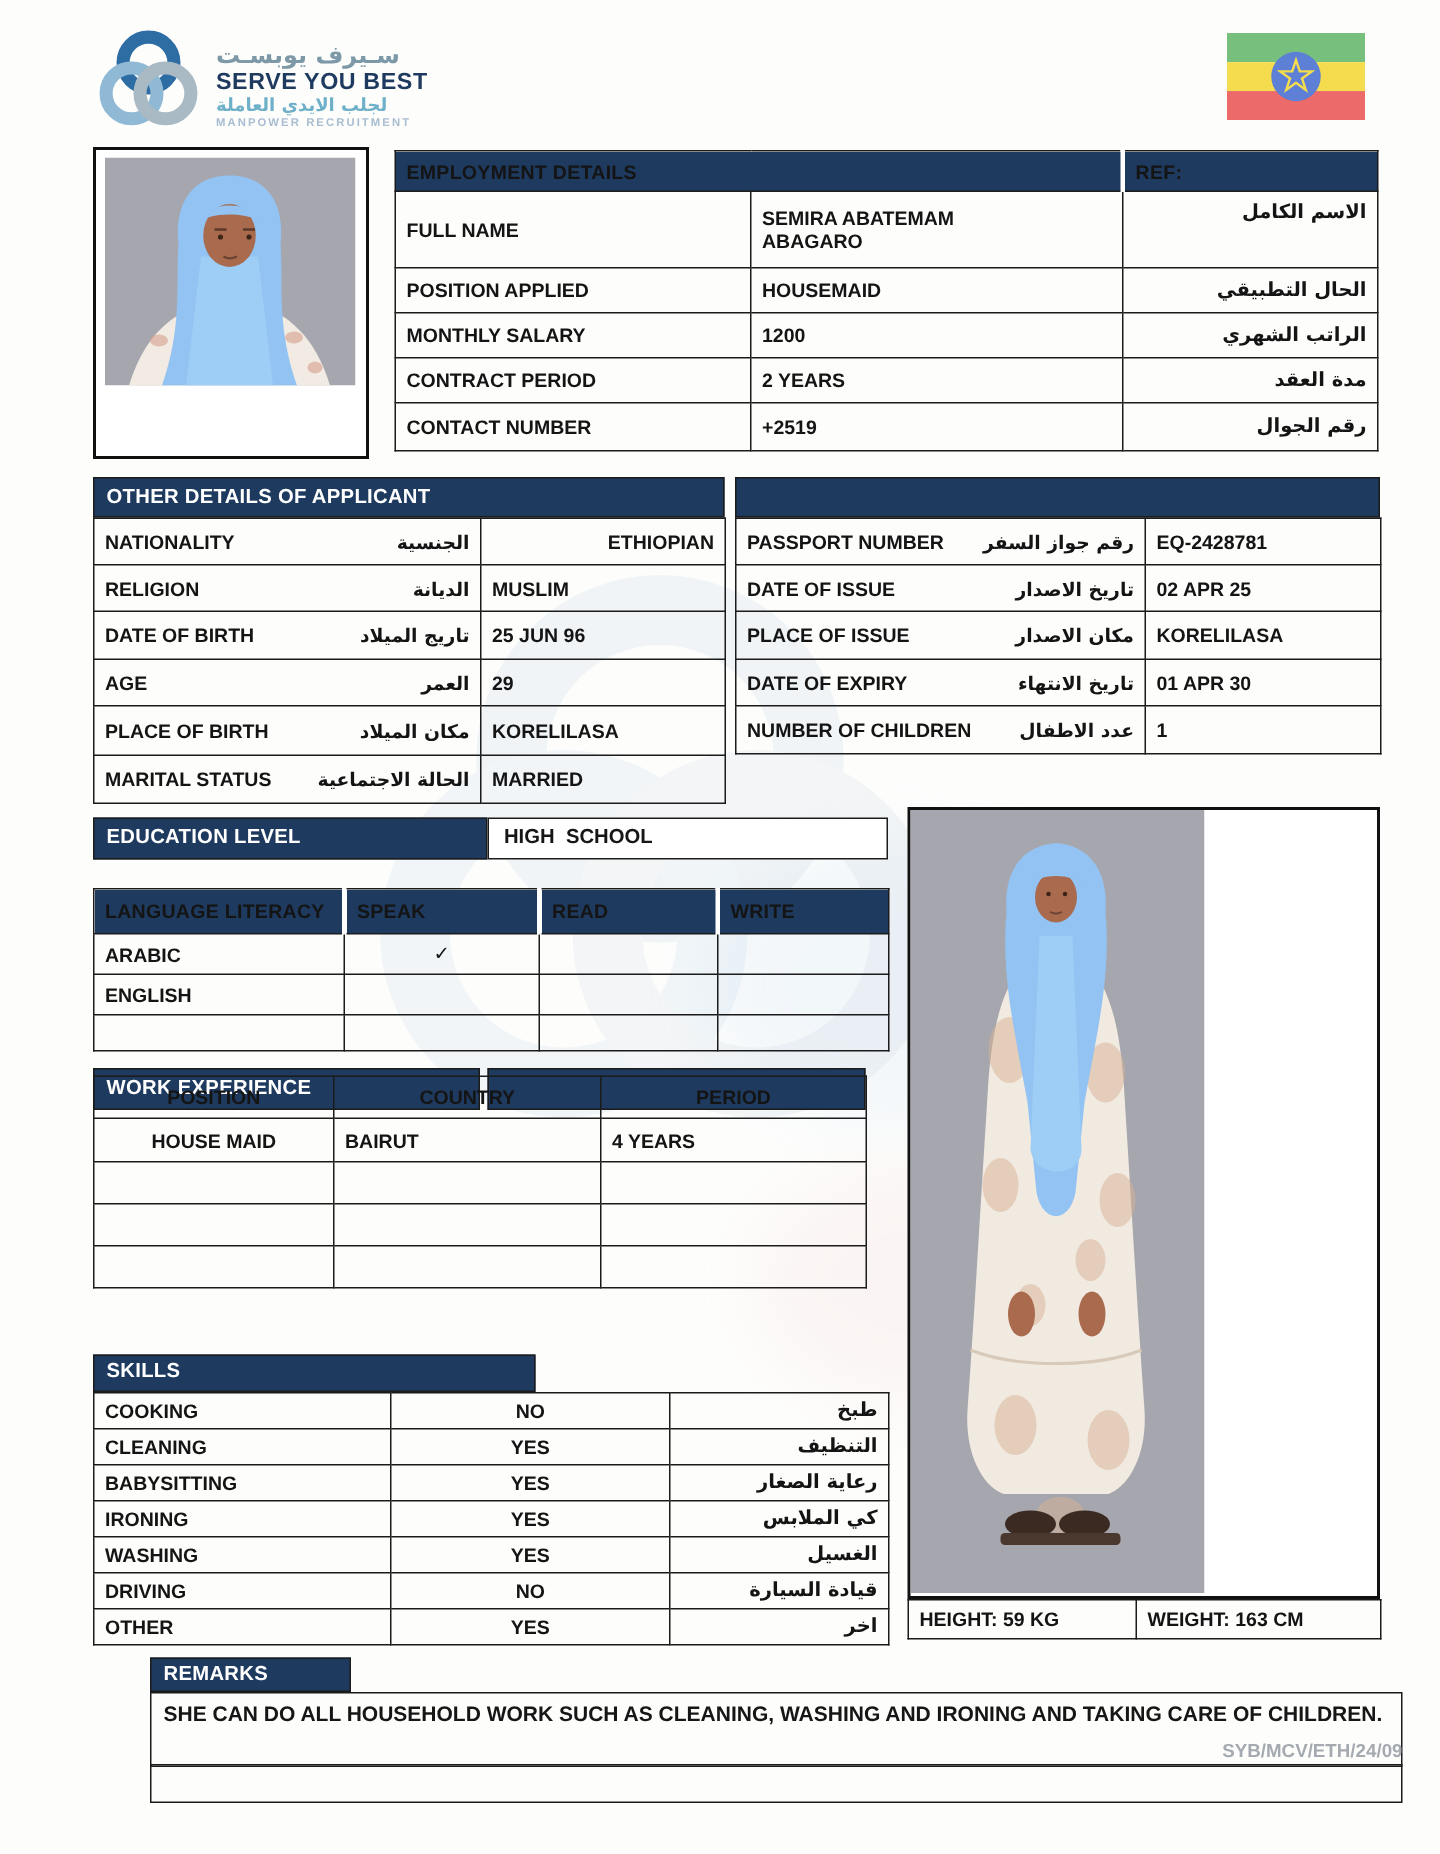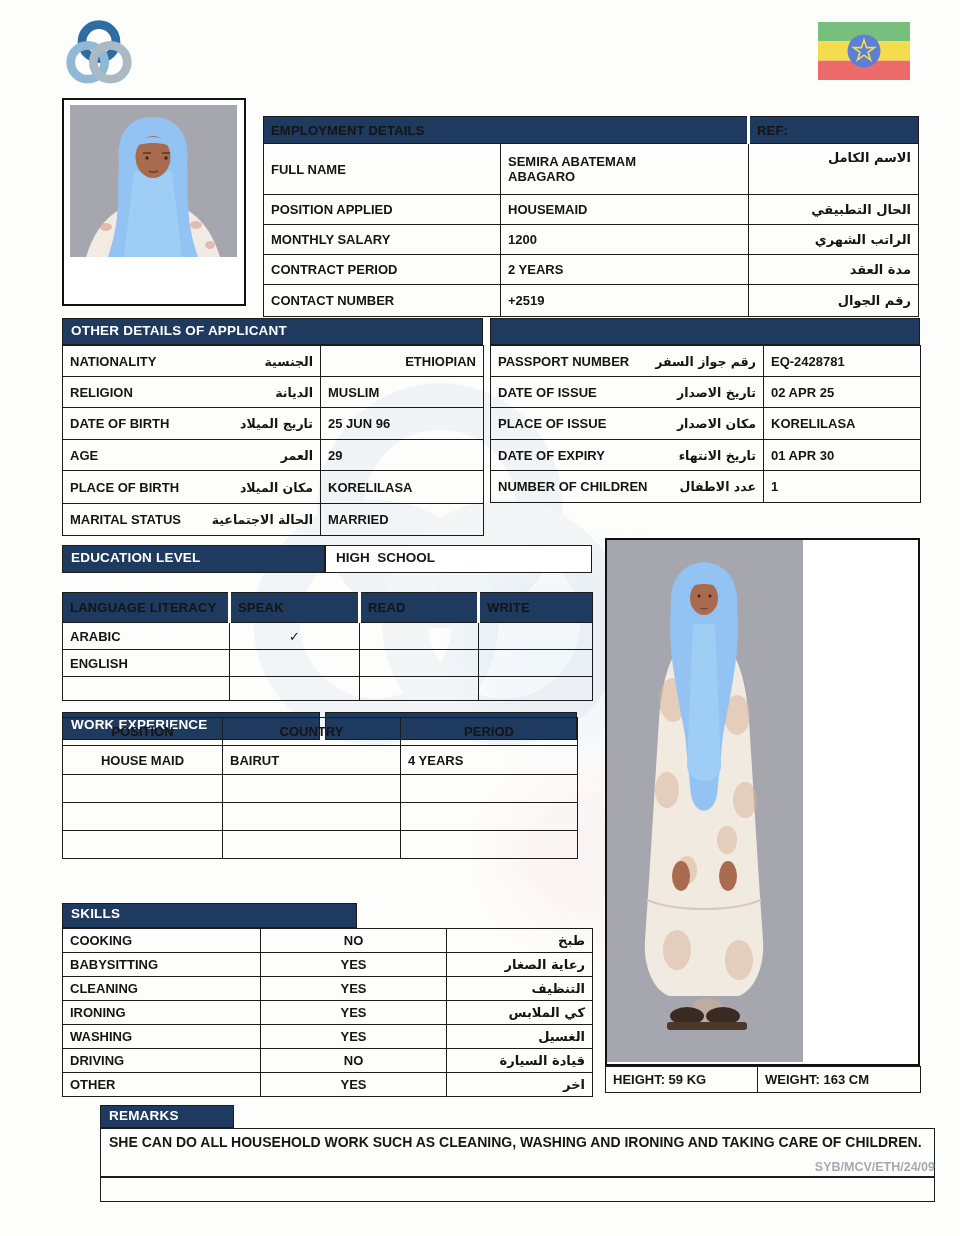--- a/index.html
+++ b/index.html
@@ -41,20 +41,26 @@
   <circle cx="25" cy="45" r="17" stroke="#3d85b8" stroke-width="8" fill="none"></circle>
   <circle cx="47" cy="45" r="17" stroke="#5a7f96" stroke-width="8" fill="none"></circle>
 </svg>
 
 <div class="abs" style="left:62px;top:12px;width:250px;height:90px;display:flex;gap:8px;">
   <svg width="74" height="74" viewBox="0 0 72 72" style="margin-top:4px;">
     <circle cx="36" cy="25" r="16.5" stroke="#2e6da4" stroke-width="8.5" fill="none"></circle>
     <circle cx="25" cy="45" r="16.5" stroke="#8fb9d4" stroke-width="8.5" fill="none"></circle>
     <circle cx="47" cy="45" r="16.5" stroke="#a9bac4" stroke-width="8.5" fill="none"></circle>
   </svg>
+  <div style="display:flex;flex-direction:column;justify-content:center;line-height:1.15;">
+    <div class="ar" style="font-size:16px;color:#7d99a8;text-align:left;direction:rtl;">سـيرف يوبسـت</div>
+    <div style="font-size:15.5px;font-weight:800;color:#1e3a5f;letter-spacing:.4px;">SERVE YOU BEST</div>
+    <div class="ar" style="font-size:12px;color:#6fb0c9;text-align:left;direction:rtl;">لجلب الايدي العاملة</div>
+    <div style="font-size:7.5px;font-weight:700;color:#a9bdd1;letter-spacing:1.4px;">MANPOWER RECRUITMENT</div>
+  </div>
 </div>
 
 <svg class="abs" style="left:818px;top:22px;" width="92" height="58" viewBox="0 0 92 58">
   <rect x="0" y="0" width="92" height="19.4" fill="#76bf7d"></rect>
   <rect x="0" y="19.4" width="92" height="19.3" fill="#f5dc4e"></rect>
   <rect x="0" y="38.7" width="92" height="19.3" fill="#ec6a6a"></rect>
   <circle cx="46" cy="29" r="16.5" fill="#5d7fd6"></circle>
   <polygon points="46,18 48.5,25.6 56.5,25.6 50,30.3 52.5,37.9 46,33.2 39.5,37.9 42,30.3 35.5,25.6 43.5,25.6" fill="none" stroke="#f5dc4e" stroke-width="1.6"></polygon>
 </svg>
 
@@ -75,21 +81,21 @@
     <g stroke="#5b3a2b" stroke-width="1.6" fill="none">
       <path d="M73 48 l8 0"></path>
         <path d="M92 48 l8 0"></path>
     </g>
     <circle cx="77" cy="53" r="1.7" fill="#3c2418"></circle>
       <circle cx="96" cy="53" r="1.7" fill="#3c2418"></circle>
     <path d="M79 66 q4 2.5 9 0" stroke="#6b4433" stroke-width="1.5" fill="none"></path>
   </svg>
 </div>
 
-<table class="tbl abs" style="left:263px;top:116px;width:655px;">
+<table class="tbl abs" style="left:263px;top:100px;width:655px;">
   <colgroup>
       <col style="width:237px">
       <col style="width:248px">
       <col style="width:170px">
     </colgroup>
   <tbody>
       <tr style="height:27px;">
     <td colspan="2" class="navy hdr-text">EMPLOYMENT DETAILS</td>
     <td class="navy hdr-text gapL">REF:</td>
   </tr>
@@ -381,30 +387,30 @@
       <col style="width:186px">
       <col style="width:146px">
     </colgroup>
   <tbody>
       <tr style="height:24px;">
         <td>COOKING</td>
         <td class="center val">NO</td>
         <td class="ar">طبخ</td>
       </tr>
   <tr style="height:24px;">
+        <td>CLEANING</td>
+        <td class="center val">YES</td>
+        <td class="ar">التنظيف</td>
+      </tr>
+  <tr style="height:24px;">
         <td>BABYSITTING</td>
         <td class="center val">YES</td>
         <td class="ar">رعاية الصغار</td>
       </tr>
   <tr style="height:24px;">
-        <td>CLEANING</td>
-        <td class="center val">YES</td>
-        <td class="ar">التنظيف</td>
-      </tr>
-  <tr style="height:24px;">
         <td>IRONING</td>
         <td class="center val">YES</td>
         <td class="ar">كي الملابس</td>
       </tr>
   <tr style="height:24px;">
         <td>WASHING</td>
         <td class="center val">YES</td>
         <td class="ar">الغسيل</td>
       </tr>
   <tr style="height:24px;">

